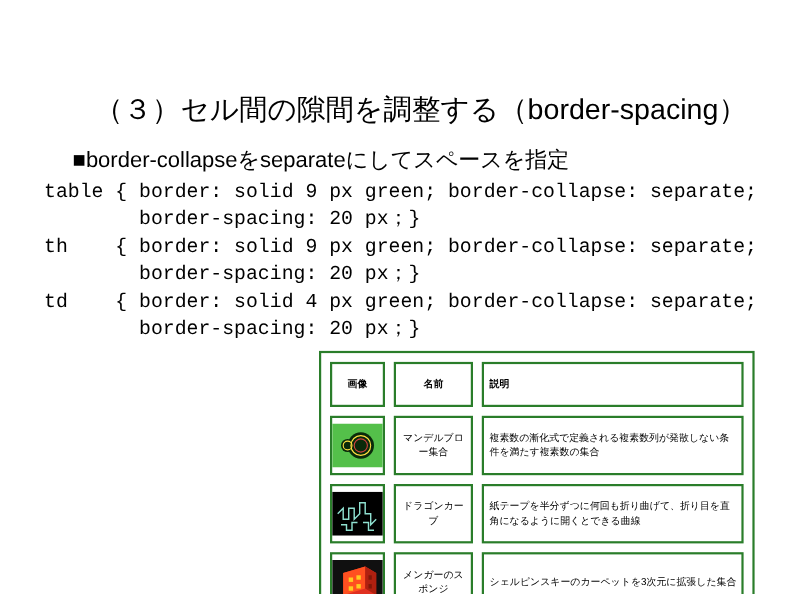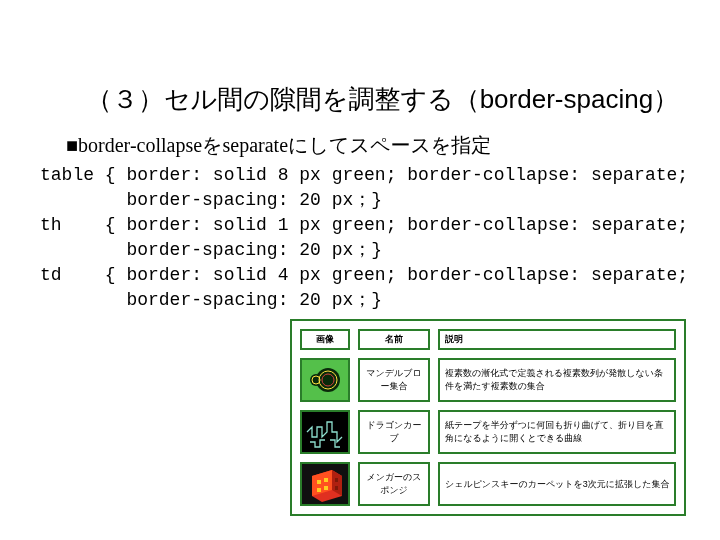--- a/index.html
+++ b/index.html
@@ -18,21 +18,21 @@
     position: absolute;
     top: 82px;
     left: 86px;
   }
   .subtitle {
     font-size: 20px;
     font-weight: normal;
     position: absolute;
     top: 132px;
     left: 66px;
-    font-family: Liberation Serif, serif;
+    font-family: Liberation Sans, sans-serif;
   }
   .code-block {
     position: absolute;
     top: 163px;
     left: 40px;
     font-family: "MS Gothic", "Courier New", monospace;
     font-size: 18px;
     line-height: 25px;
     white-space: pre;
   }
@@ -44,21 +44,21 @@
   table.demo {
     border: 2px solid #2a7d2a;
     border-collapse: separate;
     border-spacing: 8px;
     background: #fff;
   }
   table.demo th, table.demo td {
     border: 2px solid #2a7d2a;
     font-size: 9px;
     font-weight: normal;
-    padding: 2px 4px;
+    padding: 12px 4px;
     text-align: center;
     vertical-align: middle;
     background: #fff;
   }
   table.demo th {
     font-weight: bold;
   }
   .img-cell {
     width: 46px;
     height: 40px;
@@ -67,23 +67,23 @@
   .img-cell svg { display: block; }
   .name-cell { width: 60px; }
   .desc-cell { width: 225px; text-align: left !important; padding-left: 5px !important; }
 </style>
 </head>
 <body>
 
 <div class="title">（３）セル間の隙間を調整する（border-spacing）</div>
 <div class="subtitle">■border-collapseをseparateにしてスペースを指定</div>
 
-<div class="code-block"><span>table { border: solid 8 px green; border-collapse: separate;</span>
+<div class="code-block"><span>table { border: solid 9 px green; border-collapse: separate;</span>
 <span>        border-spacing: 20 px；}</span>
-<span>th    { border: solid 1 px green; border-collapse: separate;</span>
+<span>th    { border: solid 9 px green; border-collapse: separate;</span>
 <span>        border-spacing: 20 px；}</span>
 <span>td    { border: solid 4 px green; border-collapse: separate;</span>
 <span>        border-spacing: 20 px；}</span></div>
 
 <div class="demo-area">
   <table class="demo">
     <tbody>
         <tr>
       <th class="img-cell" style="height:auto;">画像</th>
       <th class="name-cell">名前</th>

